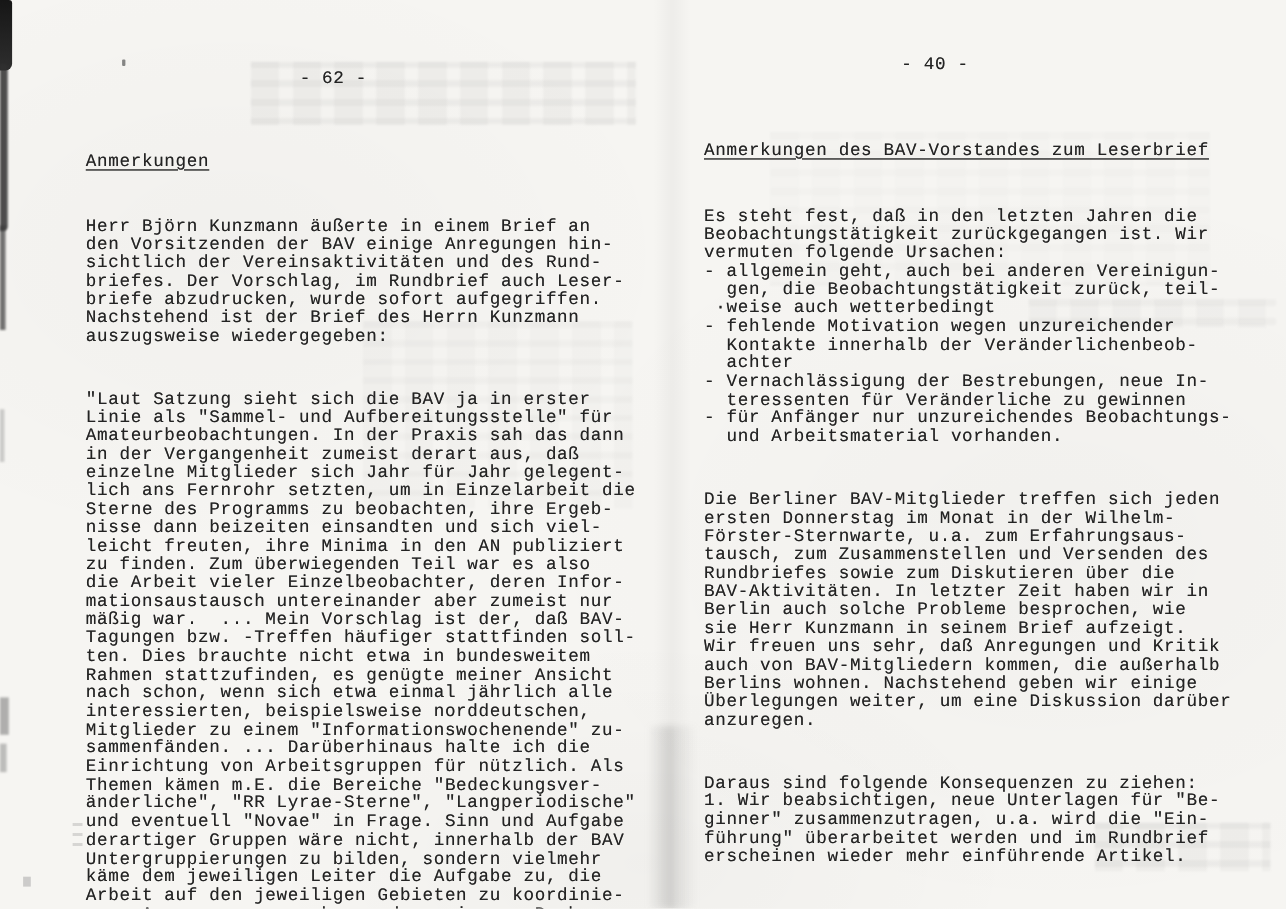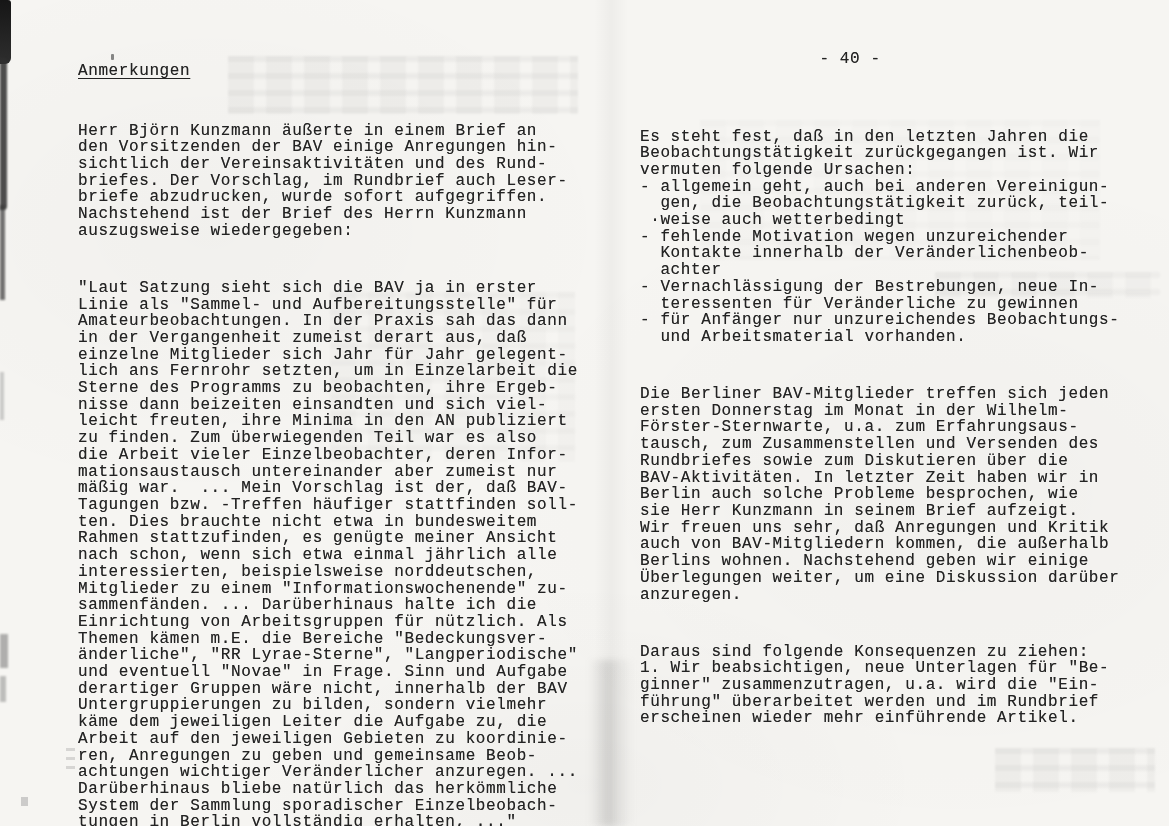--- a/index.html
+++ b/index.html
@@ -80,20 +80,21 @@
 <div class="artifact speck1"></div>
 <div class="artifact speck2"></div>
 <div class="artifact speck3"></div>
 <div class="ghost ghost1"></div>
 <div class="ghost ghost2"></div>
 <div class="ghost ghost3"></div>
 <div class="ghost ghost4"></div>
 <div class="ghost ghost5"></div>
 
 <section class="page page-left">
+  <div class="pagenum">- 62 -</div>
   <h2 class="heading">Anmerkungen</h2>
   <div class="para para-intro">Herr Björn Kunzmann äußerte in einem Brief an
 den Vorsitzenden der BAV einige Anregungen hin-
 sichtlich der Vereinsaktivitäten und des Rund-
 briefes. Der Vorschlag, im Rundbrief auch Leser-
 briefe abzudrucken, wurde sofort aufgegriffen.
 Nachstehend ist der Brief des Herrn Kunzmann
 auszugsweise wiedergegeben:</div>
   <div class="para">"Laut Satzung sieht sich die BAV ja in erster
 Linie als "Sammel- und Aufbereitungsstelle" für
@@ -125,20 +126,21 @@
 Arbeit auf den jeweiligen Gebieten zu koordinie-
 ren, Anregungen zu geben und gemeinsame Beob-
 achtungen wichtiger Veränderlicher anzuregen. ...
 Darüberhinaus bliebe natürlich das herkömmliche
 System der Sammlung sporadischer Einzelbeobach-
 tungen in Berlin vollständig erhalten, ..."</div>
 </section>
 
 <section class="page page-right">
   <div class="pagenum">- 40 -</div>
+  <h2 class="heading">Anmerkungen des BAV-Vorstandes zum Leserbrief</h2>
   <div class="para">Es steht fest, daß in den letzten Jahren die
 Beobachtungstätigkeit zurückgegangen ist. Wir
 vermuten folgende Ursachen:
 - allgemein geht, auch bei anderen Vereinigun-
   gen, die Beobachtungstätigkeit zurück, teil-
  ·weise auch wetterbedingt
 - fehlende Motivation wegen unzureichender
   Kontakte innerhalb der Veränderlichenbeob-
   achter
 - Vernachlässigung der Bestrebungen, neue In-

